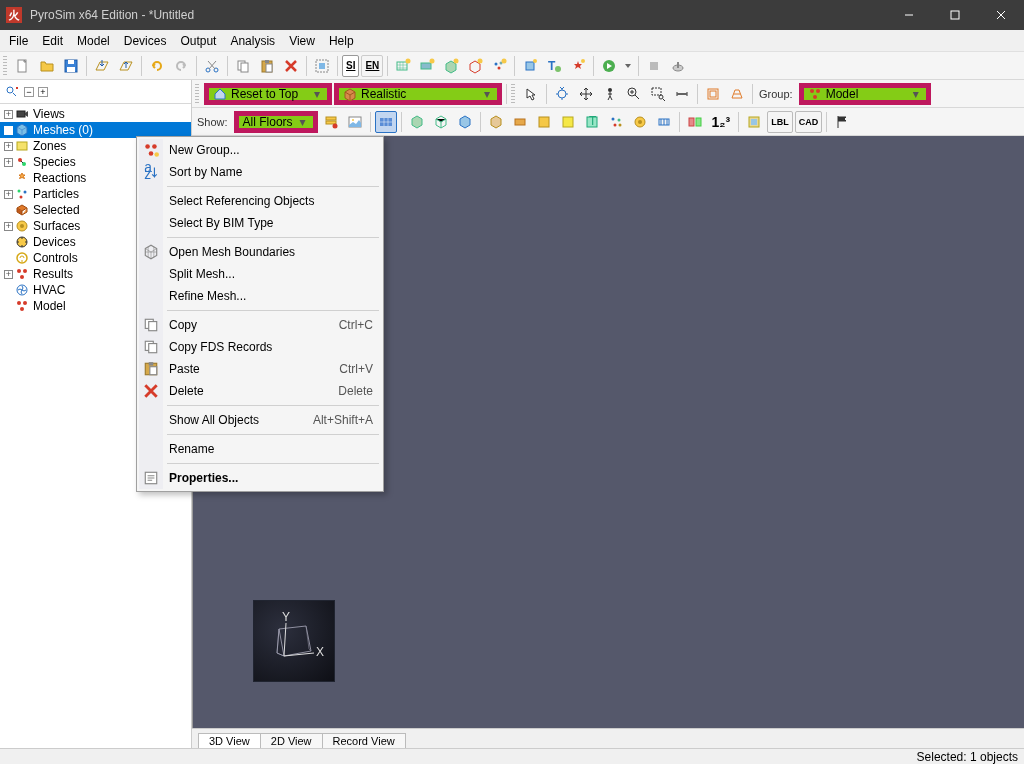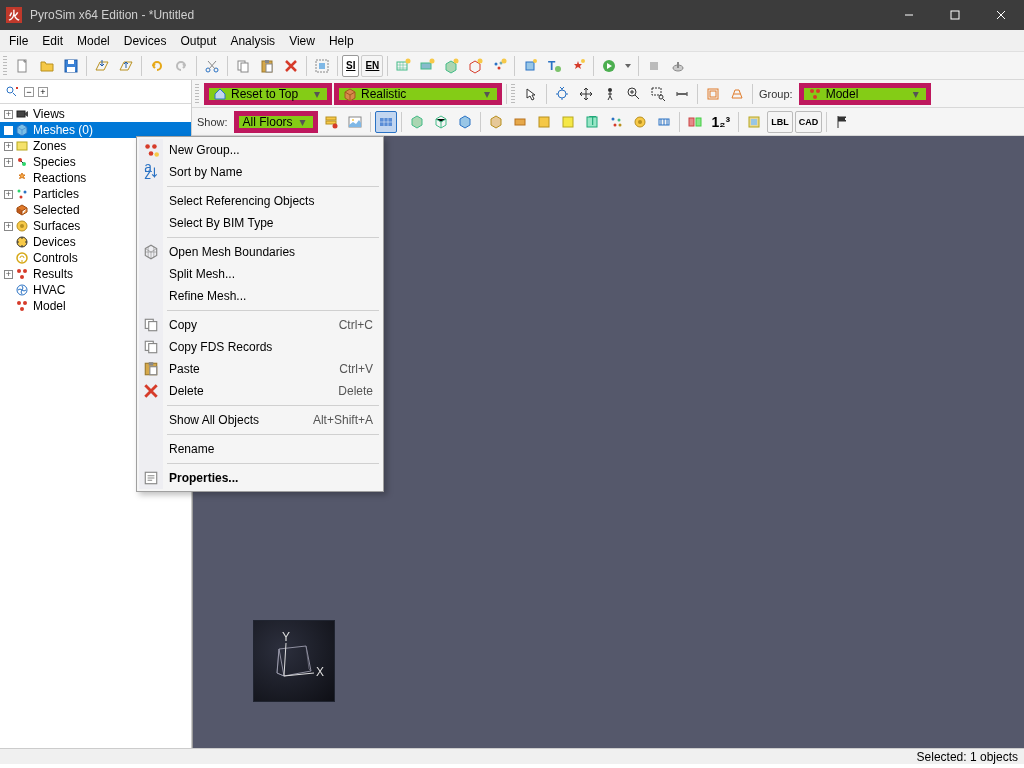--- a/index.html
+++ b/index.html
@@ -636,20 +636,25 @@
           <path d="M15 18 L13 42 L20 45 M42 15 L45 38 L47 40" fill="none" stroke="#889" stroke-width="0.6"></path>
           <path d="M20 45 L13 42 L15 18" fill="none" stroke="#aab" stroke-width="0.8"></path>
           <line x1="20" y1="45" x2="50" y2="42" stroke="#ddd" stroke-width="1"></line>
           <text x="52" y="45" fill="#ddd" font-size="8">X</text>
           <line x1="20" y1="45" x2="22" y2="12" stroke="#ddd" stroke-width="1"></line>
           <text x="18" y="10" fill="#ddd" font-size="8">Y</text>
         </svg>
       </div>
     </div>
 
+    <div class="view-tabs" id="viewtabs">
+        <div class="vtab active">3D View</div>
+        <div class="vtab">2D View</div>
+        <div class="vtab">Record View</div>
+      </div>
   </div>
 </div>
 
 <div class="statusbar">
   <span>Selected: 1 objects</span>
 </div>
 
 <div class="context-menu" id="ctxmenu">
   <div class="gutter"></div>
 <div class="cmi">

